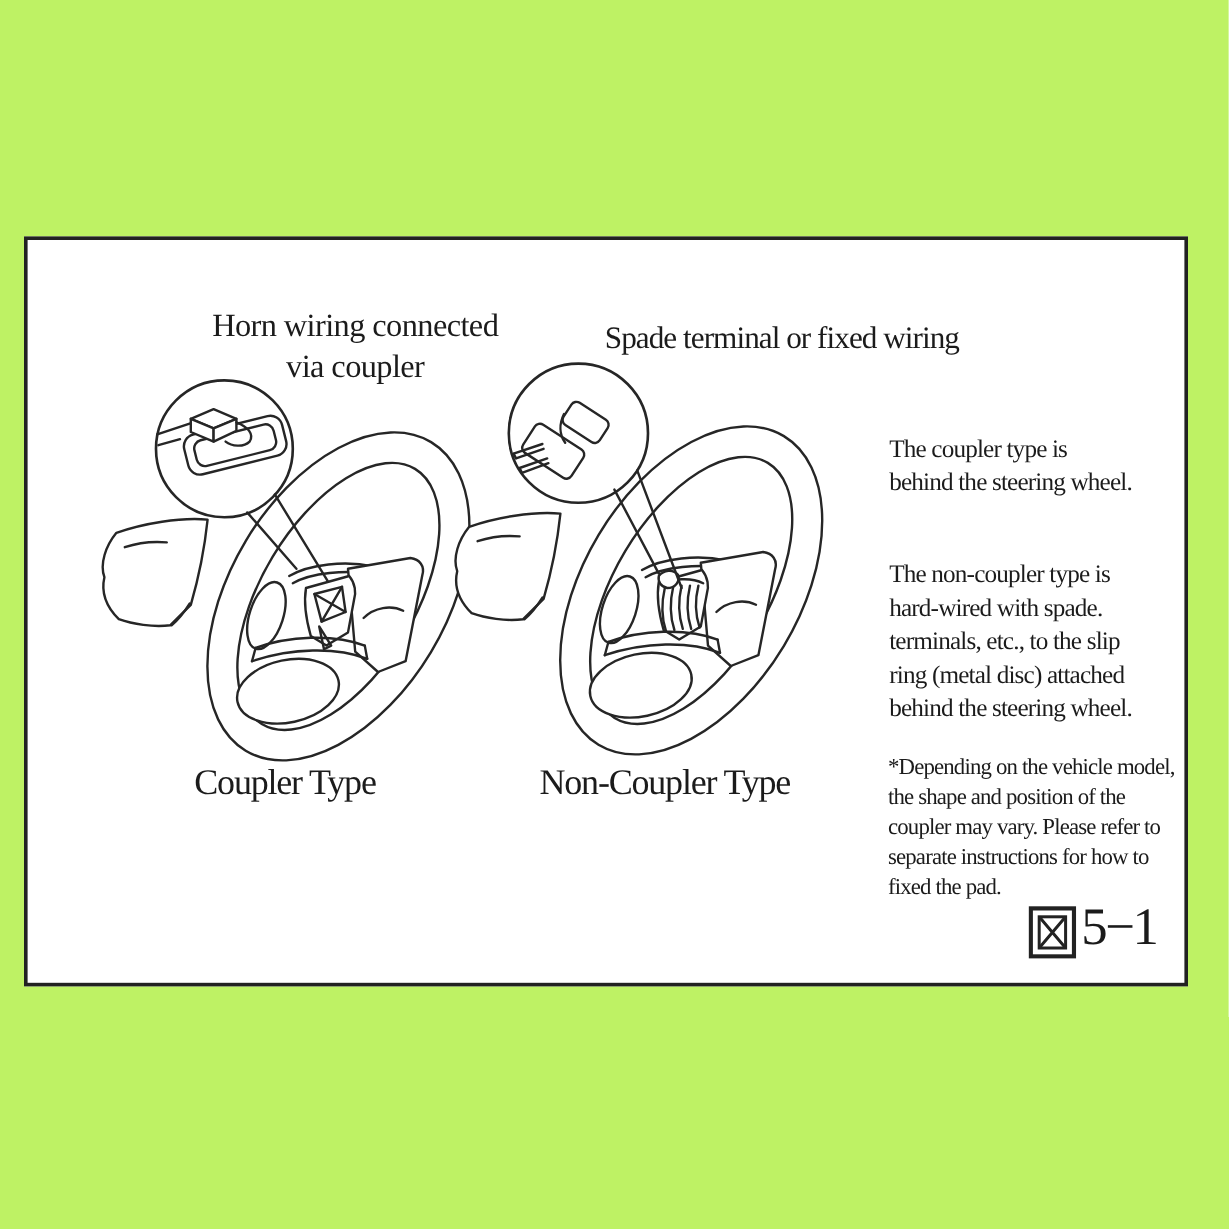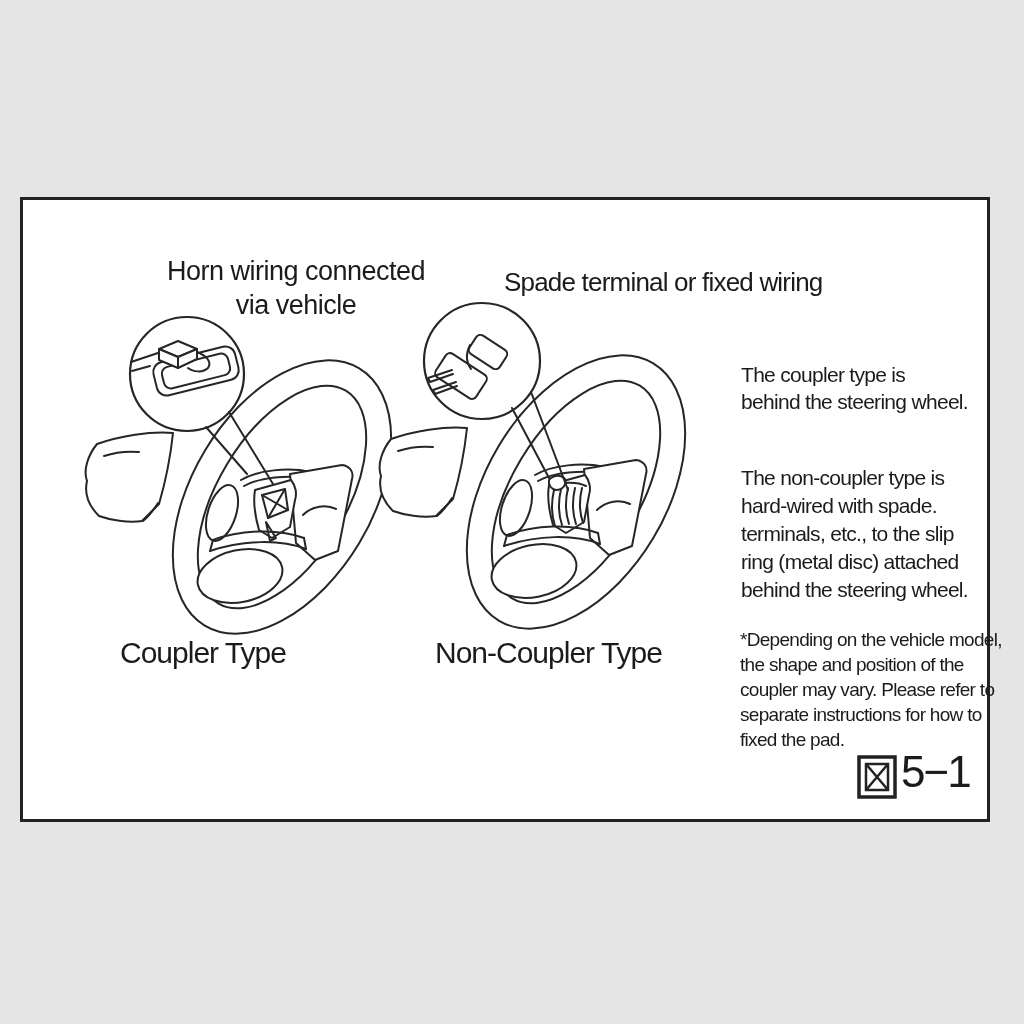--- a/index.html
+++ b/index.html
@@ -1,26 +1,26 @@
 <!DOCTYPE html>
 <html><head>
 <meta charset="utf-8">
 <style>
   html,body{margin:0;padding:0;background:#ffffff;}
   body{width:1024px;height:1024px;position:relative;overflow:hidden;
        font-family:"Liberation Sans","DejaVu Sans",sans-serif;color:#1b1b1b;}
-  .page{position:absolute;inset:0;background:#e5e5e5;}
+  .page{position:absolute;inset:0;background:#bef264;font-family:Liberation Serif, serif;}
   .panel{position:absolute;left:20px;top:197px;width:970px;height:625px;
          box-sizing:border-box;border:3px solid #222;background:#ffffff;}
   .art{position:absolute;left:0;top:0;width:1024px;height:1024px;}
   .txt{position:absolute;white-space:nowrap;}
   .title-left{left:140px;top:254px;width:312px;text-align:center;
               font-size:27px;line-height:34px;letter-spacing:-0.5px;}
   .title-right{left:504px;top:267px;font-size:26px;letter-spacing:-0.8px;}
-  .caption{font-size:30px;letter-spacing:-1px;text-align:left;}
+  .caption{font-size:30px;letter-spacing:-1px;text-align:center;}
   .caption-left{left:120px;top:636px;width:235px;}
   .caption-right{left:435px;top:636px;width:238px;}
   .para{left:705px;width:290px;font-size:21px;letter-spacing:-0.7px;margin-left:36px;}
   .para .ln{white-space:nowrap;}
   .p1{top:361px;line-height:27px;}
   .p2{top:464px;line-height:28px;}
   .footnote{left:740px;top:627px;width:295px;font-size:19px;
             letter-spacing:-0.7px;line-height:25px;}
   .fig-label{left:901px;top:747px;font-size:44px;letter-spacing:-2px;}
   .fig-icon{position:absolute;left:857px;top:755px;}
@@ -96,21 +96,21 @@
       <path d="M 470 345 C 466 353 466 362 471 369"></path>
       <path d="M 428 378 L 452 370 M 430 382 L 453 374 M 428 378 L 430 382"></path>
       <path d="M 433 390 L 456 382 M 435 394 L 457 386 M 433 390 L 435 394"></path>
       <path d="M 512 408 L 549 478"></path>
       <path d="M 531 392 L 568 490"></path>
     </g>
   </svg>
 
   <div class="txt title-left">
     <div>Horn wiring connected</div>
-    <div>via vehicle</div>
+    <div>via coupler</div>
   </div>
 
   <div class="txt title-right">Spade terminal or fixed wiring</div>
 
   <div class="txt caption caption-left">Coupler Type</div>
   <div class="txt caption caption-right">Non-Coupler Type</div>
 
   <div class="txt para p1">
     <div class="ln">The coupler type is</div>
     <div class="ln">behind the steering wheel.</div>

